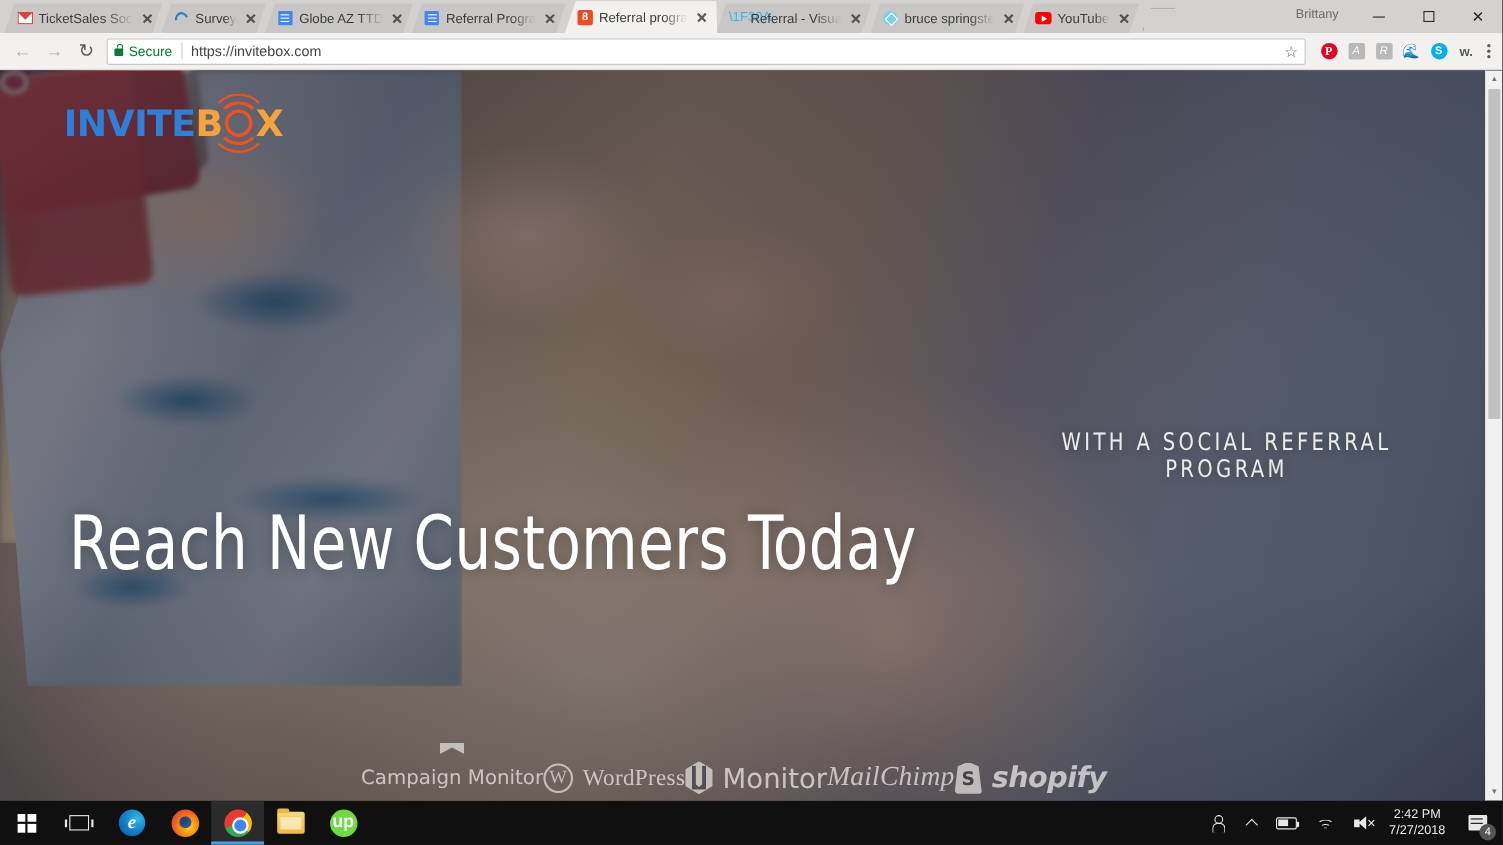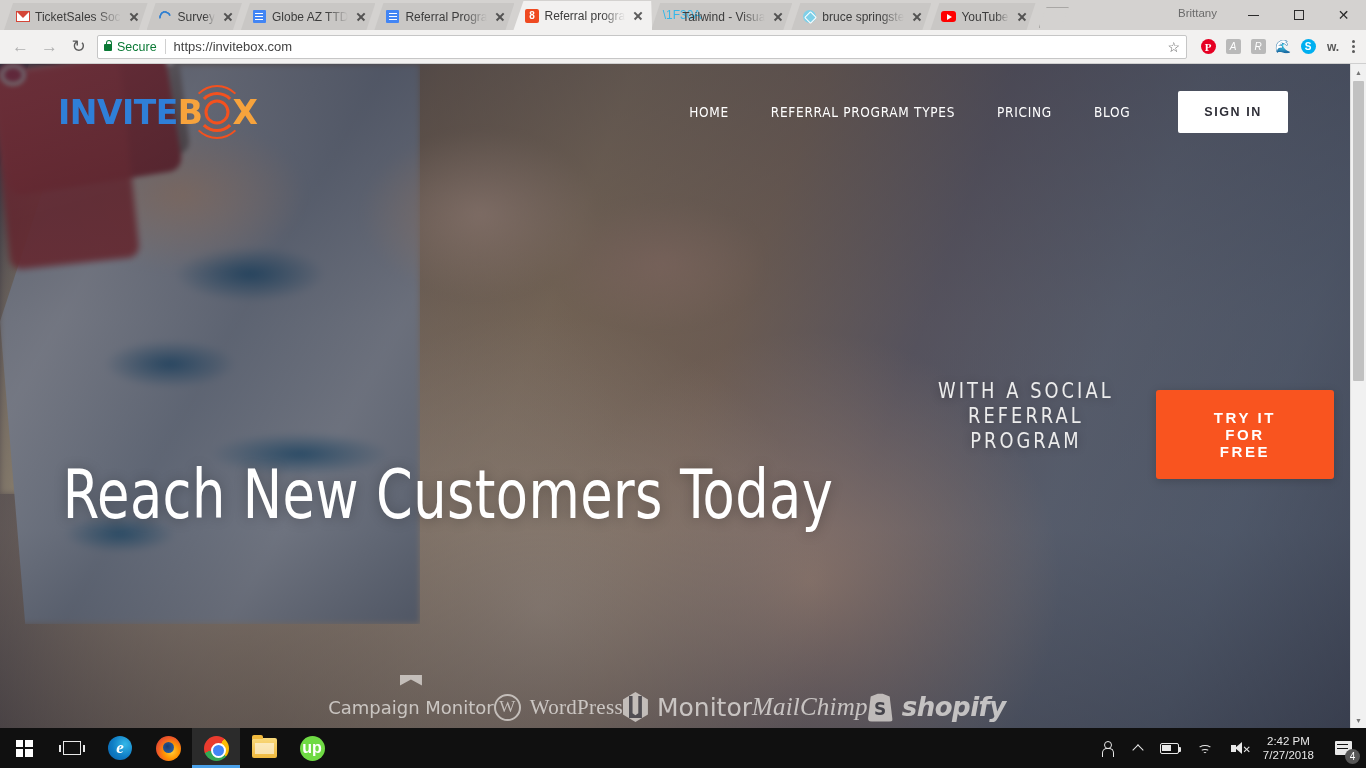--- a/index.html
+++ b/index.html
@@ -426,21 +426,21 @@
           <span class="fi-ib">8</span>
         </span>
       <span class="tlabel">Referral progra</span>
       <span class="tclose"></span>
     </div>
 
     <div class="tab">
       <span class="favicon">
           <span class="fi-tw"></span>
         </span>
-      <span class="tlabel">Tailwind - Visua</span>
+      <span class="tlabel">Referral - Visua</span>
       <span class="tclose"></span>
     </div>
 
     <div class="tab">
       <span class="favicon">
           <span class="fi-ev"></span>
         </span>
       <span class="tlabel">bruce springste</span>
       <span class="tclose"></span>
     </div>
@@ -536,33 +536,25 @@
           <span class="lt blue">INVITE</span>
           <span class="lt orange">B</span>
           <span class="lt ob">
             <span class="ring3"></span>
               <span class="ring2"></span>
               <span class="ring1"></span>
           </span>
           <span class="lt orange">X</span>
         </div>
 
-        <div class="mainnav">
-          <span class="navlink">HOME</span>
-          <span class="navlink">REFERRAL PROGRAM TYPES</span>
-          <span class="navlink">PRICING</span>
-          <span class="navlink">BLOG</span>
-          <span class="signin">SIGN IN</span>
-        </div>
       </div>
 
       <div class="hero">
         <div class="h1">Reach New Customers Today</div>
         <div class="h2">WITH A SOCIAL REFERRAL PROGRAM</div>
-        <div class="cta">TRY IT FOR FREE</div>
       </div>
 
       <div class="partners">
         <span class="plogo">
           <span class="cm-name"><span class="cm-mark"></span>Campaign Monitor</span>
         </span>
         <span class="plogo">
           <span class="wp-mark">W</span>
           <span class="wp-name">WordPress</span>
         </span>

